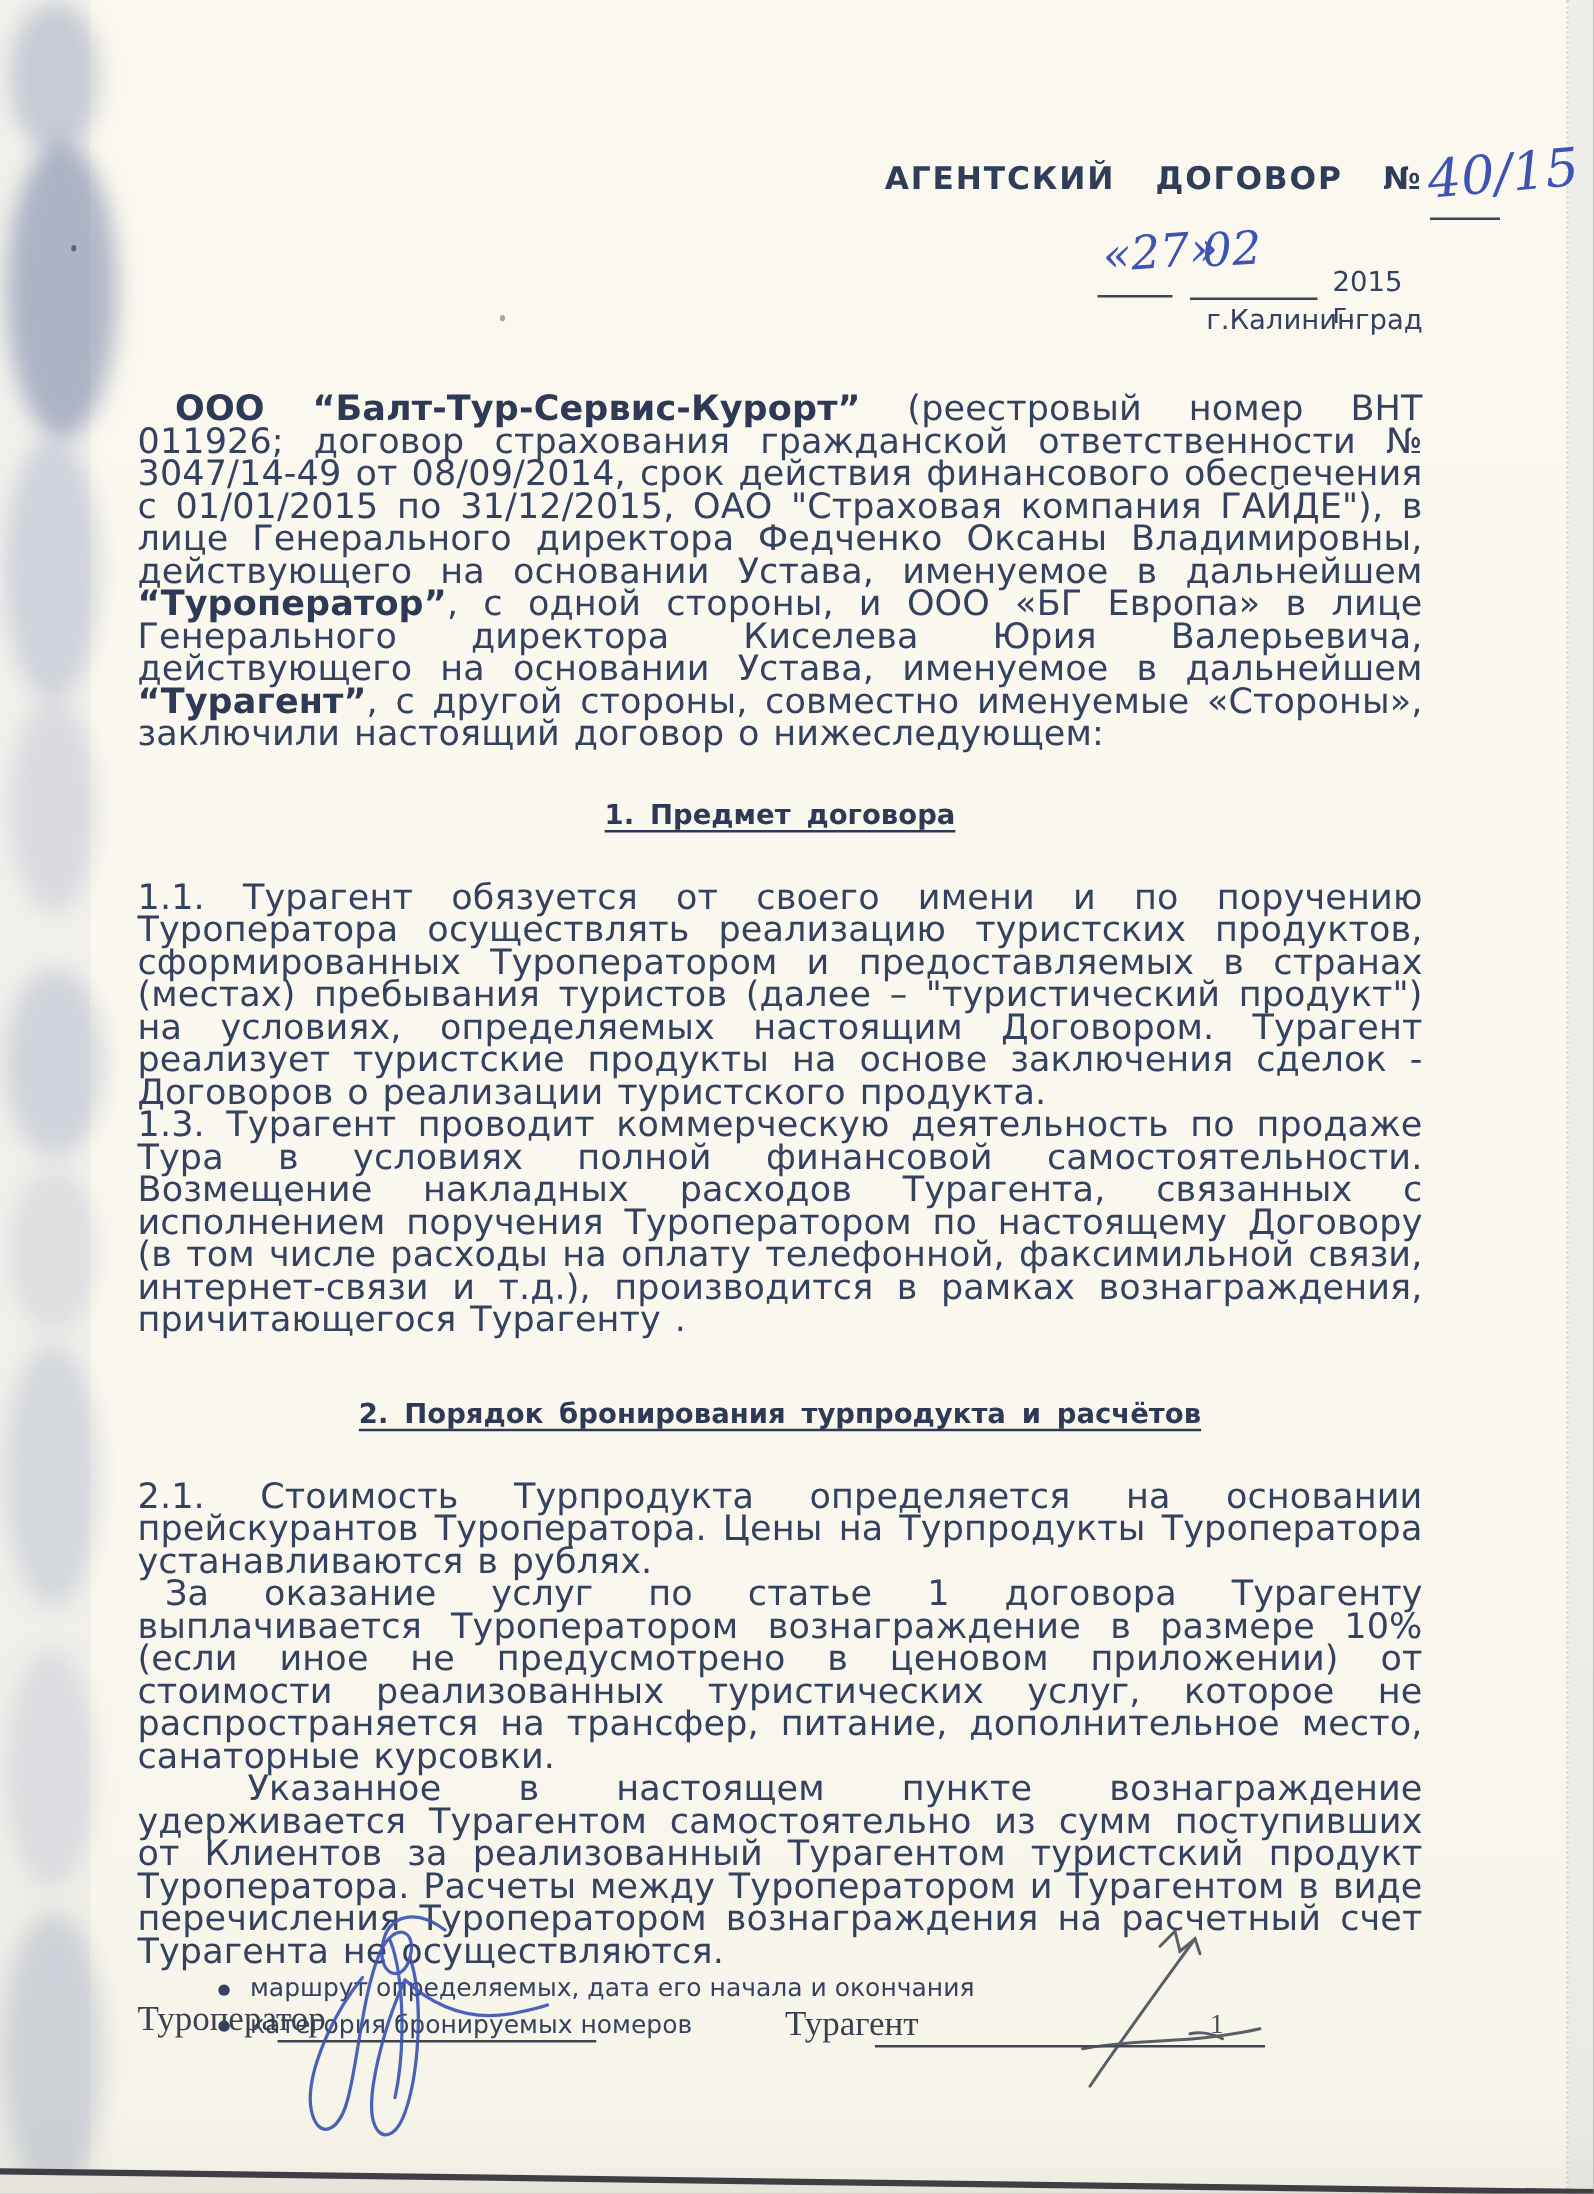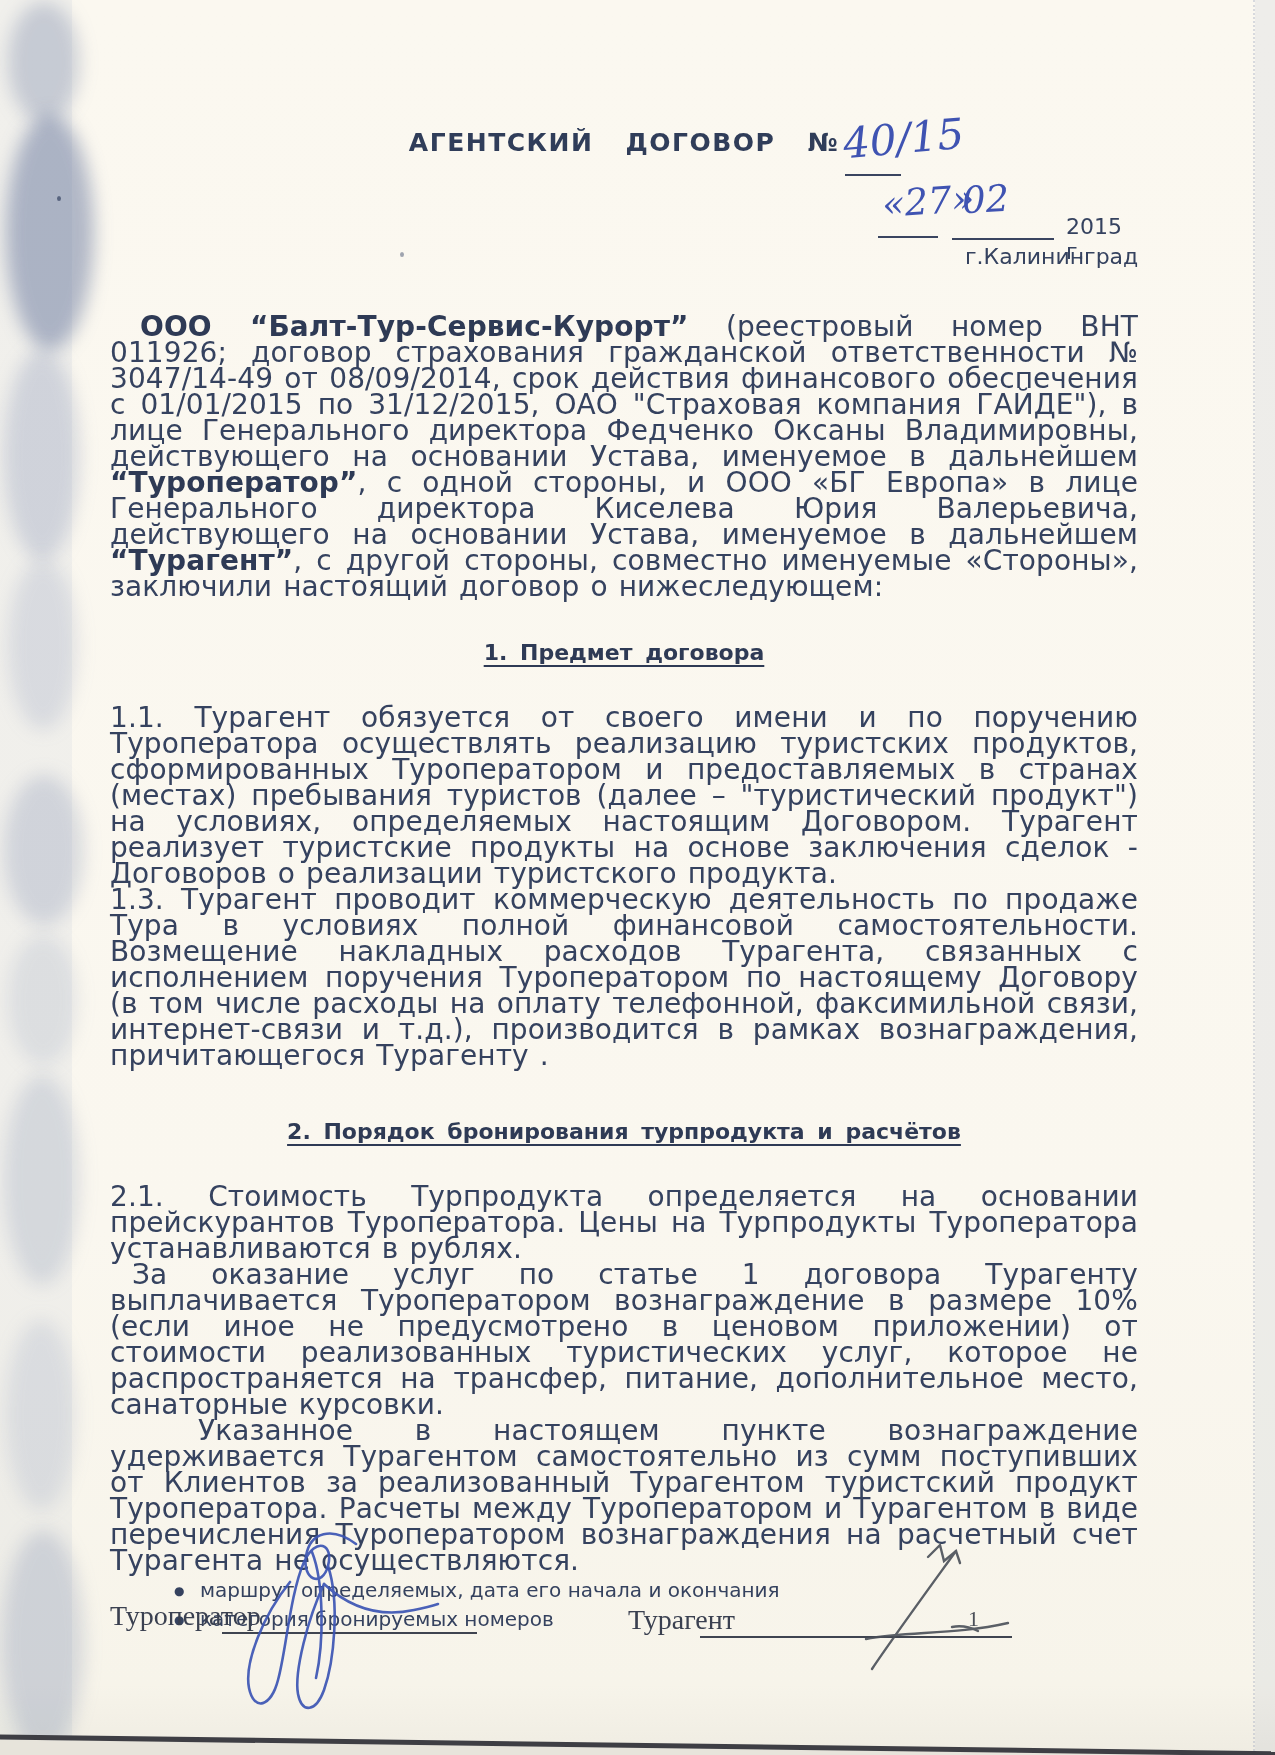--- a/index.html
+++ b/index.html
@@ -34,21 +34,21 @@
   .bottom-shadow{position:absolute;left:-40px;top:1739px;width:1400px;height:40px;
     background:#e7e4db;transform:rotate(0.75deg);transform-origin:left center;}
   .speck{position:absolute;width:4px;height:5px;border-radius:50%;background:#44506e;opacity:.8;}
 
   
   .content{position:absolute;left:110px;top:128px;width:1028px;}
   p{margin:0;font-size:28px;line-height:26px;text-align:justify;
     word-spacing:2px;letter-spacing:.1px;}
   .gap-s{height:10px;} .gap-m{height:26px;} .gap-l{height:40px;}
 
-  .title-row{position:relative;text-align:center;height:52px;}
+  .title-row{position:relative;text-align:right;height:52px;}
   .title-text{font-size:25px;font-weight:bold;letter-spacing:1.5px;word-spacing:22px;color:#303d59;}
   .hand{font-family:"DejaVu Serif",serif;font-style:italic;color:#3f53b2;}
   .hand-number{position:absolute;top:-14px;margin-left:4px;font-size:42px;
     transform:rotate(-5deg);display:inline-block;font-weight:500;}
   .num-underline{position:absolute;top:46px;margin-left:6px;width:56px;height:2px;background:#3a4560;display:inline-block;}
 
   .date-block{position:relative;height:96px;margin-top:12px;}
   .hand-day{position:absolute;left:772px;top:-12px;font-size:37px;transform:rotate(-4deg);}
   .hand-month{position:absolute;left:852px;top:-14px;font-size:37px;transform:rotate(-3deg);}
   .date-u1{position:absolute;left:768px;top:44px;width:60px;height:2px;background:#3a4560;}

